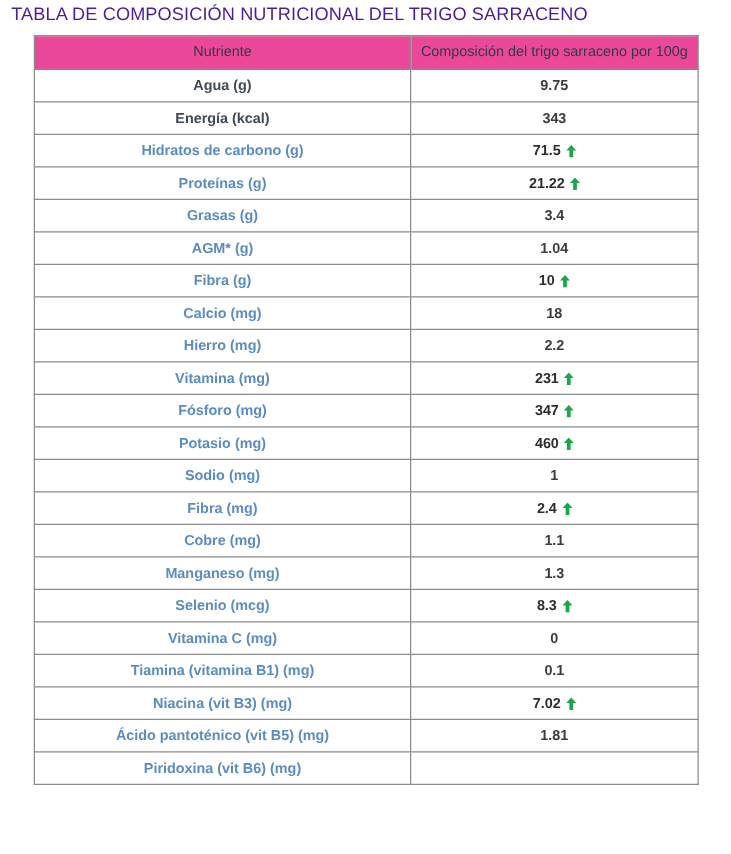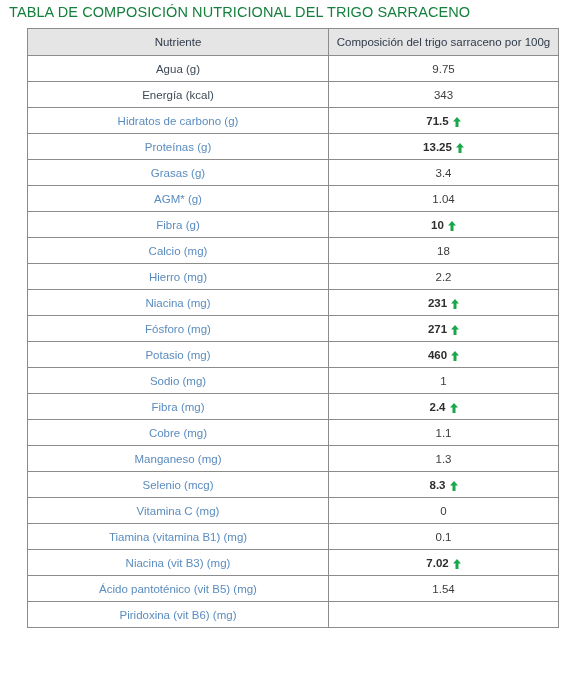--- a/index.html
+++ b/index.html
@@ -22,21 +22,21 @@
 
   
   .page-title {
     position: absolute;
     left: 9px;
     top: 3px;
     width: 566px;
     font-size: 14.5px;
     line-height: 19px;
     letter-spacing: 0.1px;
-    color: #15803d;
+    color: #4c1d95;
     font-weight: 400;
     white-space: nowrap;
   }
 
   
   .table-wrap {
     position: absolute;
     left: 27px;
     top: 28px;
     width: 531px;
@@ -54,27 +54,27 @@
 
   table.nutrition th,
   table.nutrition td {
     border: 1px solid #8c8c8c;
     padding: 0 4px;
     height: 25px;
     text-align: center;
     vertical-align: middle;
     font-size: 11.5px;
     line-height: 14px;
-    font-weight: 400;
+    font-weight: 700;
     overflow: hidden;
     white-space: nowrap;
   }
 
   table.nutrition thead th {
-    background: #e5e5e5;
+    background: #ec4899;
     color: #2f3a4a;
     font-weight: 400;
     height: 26px;
     font-size: 11.5px;
   }
 
   
   td.nutrient { color: #3e4a56; }
   td.nutrient.link { color: #5b8cbf; }
 
@@ -124,21 +124,21 @@
             <td class="value"><span class="val-text">343</span></td>
           </tr>
           <tr>
             <td class="nutrient link">Hidratos de carbono (g)</td>
             <td class="value highlight"><span class="val-text">71.5</span><span class="arrow-up"><svg viewBox="0 0 8 10" width="8" height="10" aria-hidden="true">
                   <polygon points="4,0 8,4.4 5.5,4.4 5.5,10 2.5,10 2.5,4.4 0,4.4" fill="#1aa64b"></polygon>
                 </svg></span></td>
           </tr>
           <tr>
             <td class="nutrient link">Proteínas (g)</td>
-            <td class="value highlight"><span class="val-text">13.25</span><span class="arrow-up"><svg viewBox="0 0 8 10" width="8" height="10" aria-hidden="true">
+            <td class="value highlight"><span class="val-text">21.22</span><span class="arrow-up"><svg viewBox="0 0 8 10" width="8" height="10" aria-hidden="true">
                   <polygon points="4,0 8,4.4 5.5,4.4 5.5,10 2.5,10 2.5,4.4 0,4.4" fill="#1aa64b"></polygon>
                 </svg></span></td>
           </tr>
           <tr>
             <td class="nutrient link">Grasas (g)</td>
             <td class="value"><span class="val-text">3.4</span></td>
           </tr>
           <tr>
             <td class="nutrient link">AGM* (g)</td>
             <td class="value"><span class="val-text">1.04</span></td>
@@ -151,28 +151,28 @@
           </tr>
           <tr>
             <td class="nutrient link">Calcio (mg)</td>
             <td class="value"><span class="val-text">18</span></td>
           </tr>
           <tr>
             <td class="nutrient link">Hierro (mg)</td>
             <td class="value"><span class="val-text">2.2</span></td>
           </tr>
           <tr>
-            <td class="nutrient link">Niacina (mg)</td>
+            <td class="nutrient link">Vitamina (mg)</td>
             <td class="value highlight"><span class="val-text">231</span><span class="arrow-up"><svg viewBox="0 0 8 10" width="8" height="10" aria-hidden="true">
                   <polygon points="4,0 8,4.4 5.5,4.4 5.5,10 2.5,10 2.5,4.4 0,4.4" fill="#1aa64b"></polygon>
                 </svg></span></td>
           </tr>
           <tr>
             <td class="nutrient link">Fósforo (mg)</td>
-            <td class="value highlight"><span class="val-text">271</span><span class="arrow-up"><svg viewBox="0 0 8 10" width="8" height="10" aria-hidden="true">
+            <td class="value highlight"><span class="val-text">347</span><span class="arrow-up"><svg viewBox="0 0 8 10" width="8" height="10" aria-hidden="true">
                   <polygon points="4,0 8,4.4 5.5,4.4 5.5,10 2.5,10 2.5,4.4 0,4.4" fill="#1aa64b"></polygon>
                 </svg></span></td>
           </tr>
           <tr>
             <td class="nutrient link">Potasio (mg)</td>
             <td class="value highlight"><span class="val-text">460</span><span class="arrow-up"><svg viewBox="0 0 8 10" width="8" height="10" aria-hidden="true">
                   <polygon points="4,0 8,4.4 5.5,4.4 5.5,10 2.5,10 2.5,4.4 0,4.4" fill="#1aa64b"></polygon>
                 </svg></span></td>
           </tr>
           <tr>
@@ -208,21 +208,21 @@
             <td class="value"><span class="val-text">0.1</span></td>
           </tr>
           <tr>
             <td class="nutrient link">Niacina (vit B3) (mg)</td>
             <td class="value highlight"><span class="val-text">7.02</span><span class="arrow-up"><svg viewBox="0 0 8 10" width="8" height="10" aria-hidden="true">
                   <polygon points="4,0 8,4.4 5.5,4.4 5.5,10 2.5,10 2.5,4.4 0,4.4" fill="#1aa64b"></polygon>
                 </svg></span></td>
           </tr>
           <tr>
             <td class="nutrient link">Ácido pantoténico (vit B5) (mg)</td>
-            <td class="value"><span class="val-text">1.54</span></td>
+            <td class="value"><span class="val-text">1.81</span></td>
           </tr>
           <tr>
             <td class="nutrient link">Piridoxina (vit B6) (mg)</td>
             <td class="value"></td>
           </tr>
         </tbody>
     </table>
   </div>
 
 </div>

